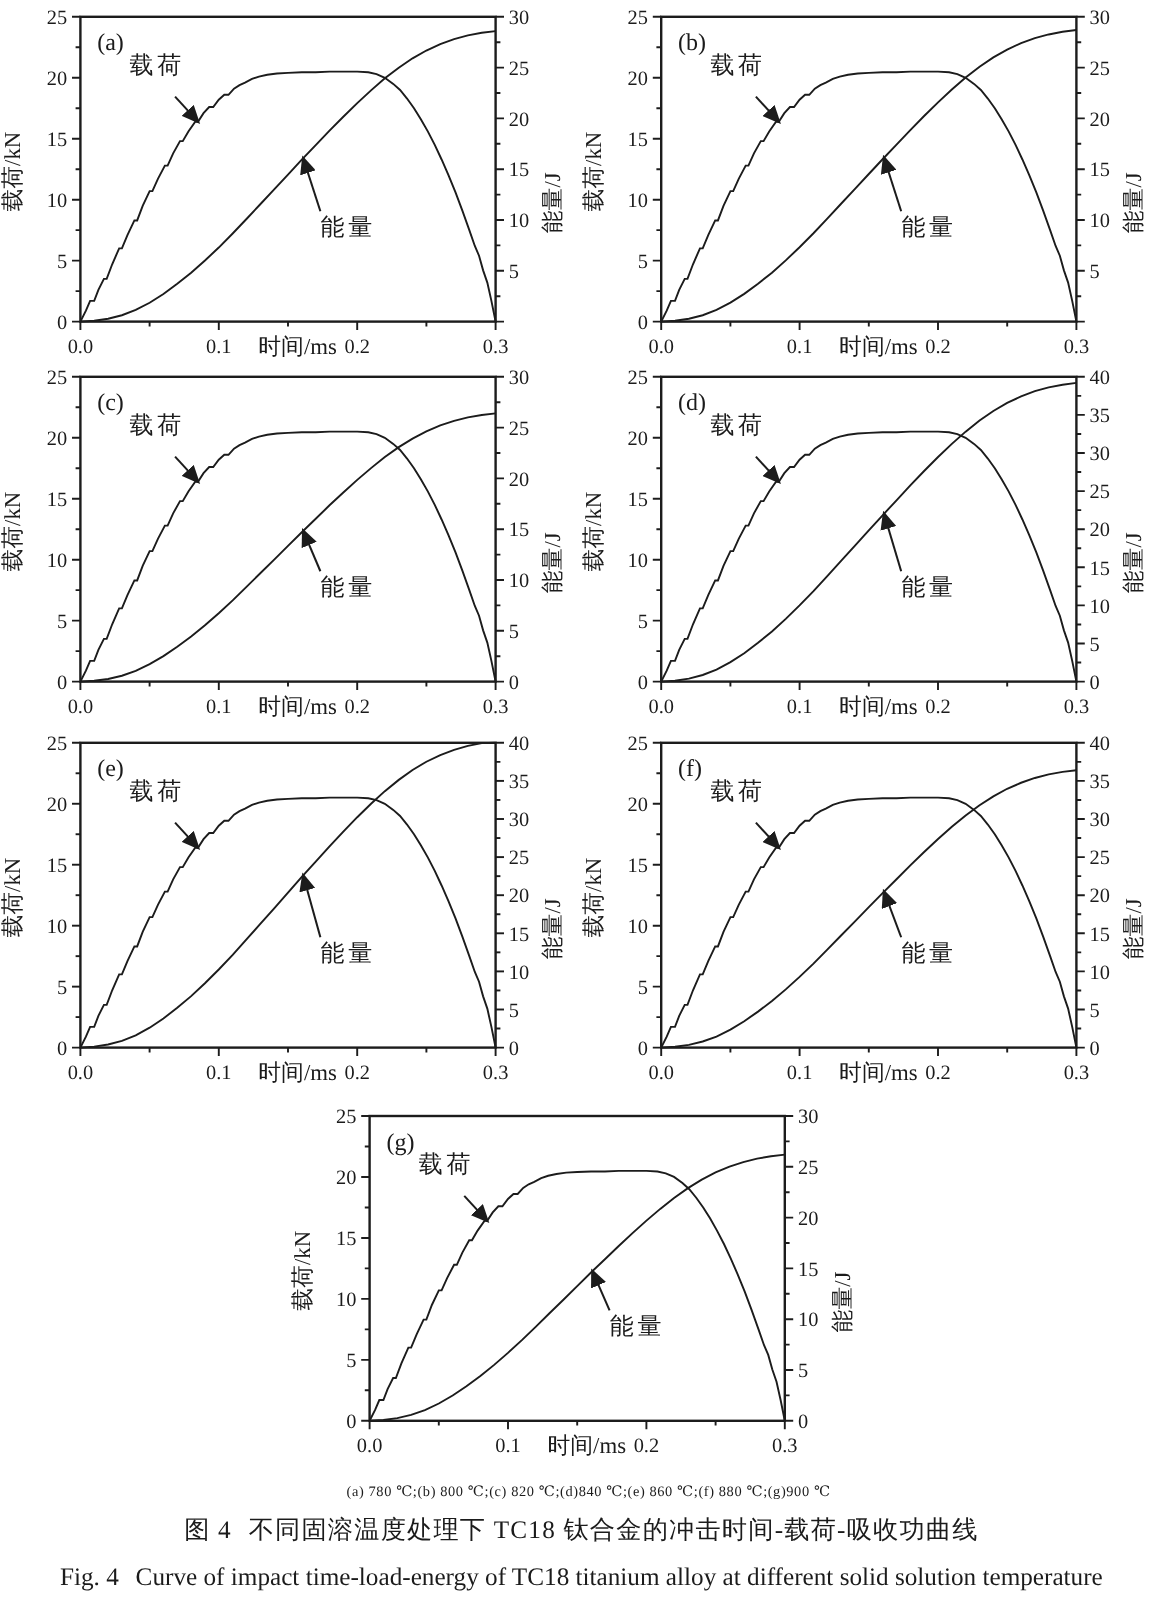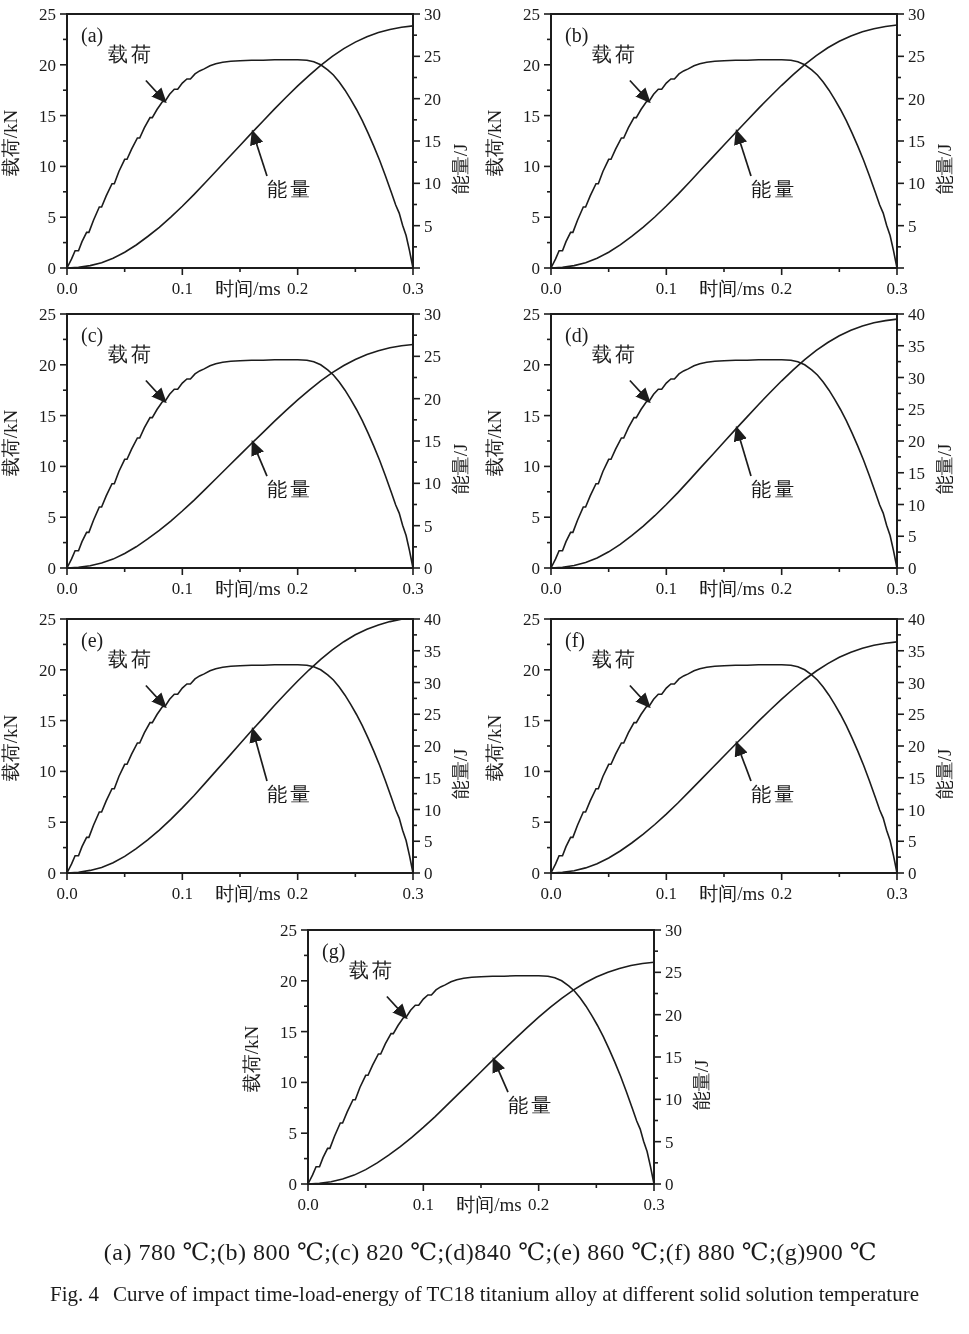--- a/index.html
+++ b/index.html
@@ -2,21 +2,21 @@
 <html><head>
 <meta charset="utf-8">
 <style>
   html,body{margin:0;padding:0;background:#ffffff;}
   body{font-family:"Liberation Serif","DejaVu Serif",serif;color:#1b1b1b;}
   #figure{position:relative;width:969px;height:1334px;background:#ffffff;overflow:hidden;}
   .panel{position:absolute;width:485px;height:300px;}
   .panel svg{display:block;}
   .captions{position:absolute;left:0;top:1234px;width:969px;text-align:center;}
   .cap-line{margin:0;line-height:1.55;}
-  .cap-sub{font-size:24px;letter-spacing:0.5px;padding-left:12px;}
+  .cap-sub{font-size:12px;letter-spacing:0.5px;padding-left:12px;}
   .cap-cn{font-size:21px;margin-top:6px;letter-spacing:1px;}
   .cap-en{font-size:21px;margin-top:7px;}
   .cap-label{margin-right:14px;}
 </style>
 </head>
 <body>
 
 <div id="figure">
   <div class="panel" style="left:0px;top:2px">
       <svg width="485" height="300" viewBox="0 0 485 300">
@@ -541,15 +541,16 @@
         <polyline points="67.0,266.0 78.5,265.3 90.1,263.8 101.6,261.1 113.1,257.1 124.7,251.6 136.2,244.9 147.7,237.2 159.3,228.7 170.8,219.4 182.3,209.4 193.9,198.8 205.4,187.7 216.9,176.4 228.5,165.1 240.0,153.8 251.5,142.4 263.1,131.4 274.6,120.3 286.1,109.6 297.7,99.2 309.2,89.4 320.7,80.3 332.3,72.1 343.8,65.0 355.3,59.0 366.9,54.2 378.4,50.4 389.9,47.5 401.5,45.5 413.0,44.2" fill="none" stroke="#1c1c1c" stroke-width="1.6"></polyline>
         <text x="131.01" y="58.99" text-anchor="middle" font-size="20" letter-spacing="3" fill="#1b1b1b">载荷</text>
         <line x1="145.888" y1="78.548" x2="165.03333333333336" y2="99.37600000000003" stroke="#1c1c1c" stroke-width="1.7" marker-end="url(#ah6)"></line>
         <text x="290.17" y="193.60999999999999" text-anchor="middle" font-size="20" letter-spacing="3" fill="#1b1b1b">能量</text>
         <line x1="266.988" y1="174.052" x2="252.6866666666667" y2="141.33341333333334" stroke="#1c1c1c" stroke-width="1.7" marker-end="url(#ah6)"></line>
       </svg>
     </div>
 
   <div class="captions">
     <p class="cap-line cap-sub">(a) 780 ℃;(b) 800 ℃;(c) 820 ℃;(d)840 ℃;(e) 860 ℃;(f) 880 ℃;(g)900 ℃</p>
+    <p class="cap-line cap-cn"><span class="cap-label">图 4</span><span>不同固溶温度处理下 TC18 钛合金的冲击时间-载荷-吸收功曲线</span></p>
     <p class="cap-line cap-en"><span class="cap-label">Fig. 4</span><span>Curve of impact time-load-energy of TC18 titanium alloy at different solid solution temperature</span></p>
   </div>
 </div>
 
 </body></html>

